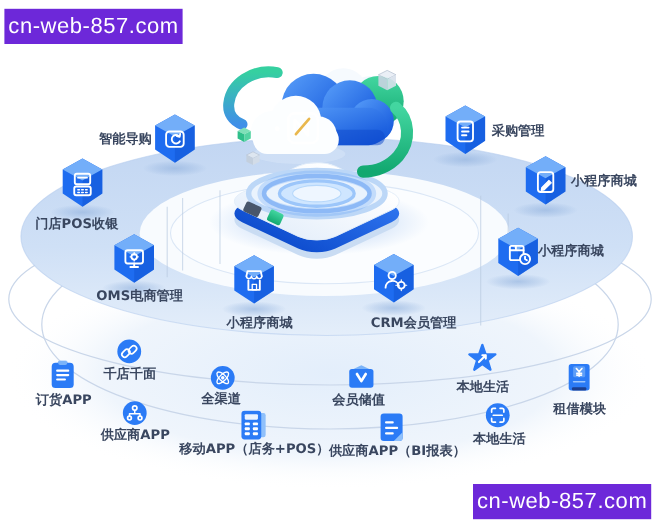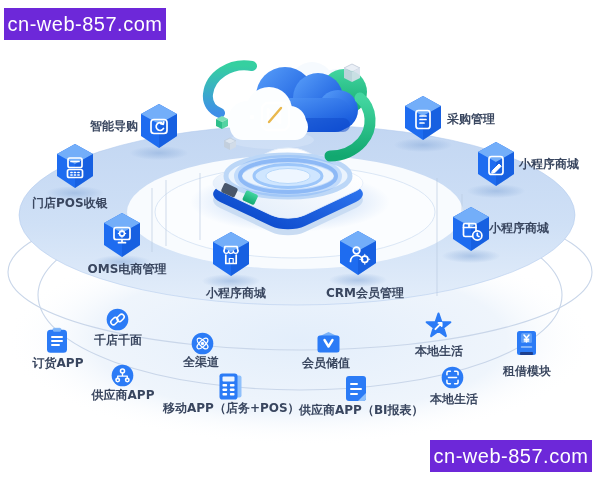--- a/index.html
+++ b/index.html
@@ -266,21 +266,21 @@
           <polygon points="20,1 38,11 20,21 2,11" fill="#73aef9"></polygon>
           <polygon points="38,11 38,33 20,45 20,21" fill="#1257d6" opacity=".55"></polygon>
           <g stroke="#fff" stroke-width="1.7" fill="none" stroke-linecap="round" stroke-linejoin="round">
             <circle cx="18.5" cy="20.5" r="3.3"></circle>
             <path d="M12.5 31.5 a6.2 6.2 0 0 1 12.2 -1.5"></path>
             <circle cx="26.8" cy="29.3" r="3.1"></circle>
             <path d="M26.8 25.6 v-1.2 M26.8 33 v1.2 M23.1 29.3 h-1.2 M30.5 29.3 h1.2" stroke-width="1.1"></path>
           </g>
         </svg>
       </span>
-    <div class="lbl" style="left:308px;top:286px;width:96px;text-align:right">CRM会员管理</div>
+    <div class="lbl" style="left:328px;top:286px;width:96px;text-align:center">CRM会员管理</div>
   </div>
 
   <div class="feat">
     <span class="icn" style="left:46px;top:327px">
         <svg viewBox="0 0 22 27" width="22" height="27">
           <rect x="6.5" y="0.8" width="9" height="5" rx="1.8" fill="#9cc5fb"></rect>
           <rect x="1" y="2.8" width="20" height="23" rx="3.5" fill="#2b7bf6"></rect>
           <rect x="7" y="1.2" width="8" height="3.6" rx="1.6" fill="#7ab3f9"></rect>
           <path d="M6 10 h10 M6 14 h10 M6 18 h7" stroke="#fff" stroke-width="2" stroke-linecap="round"></path>
         </svg>

